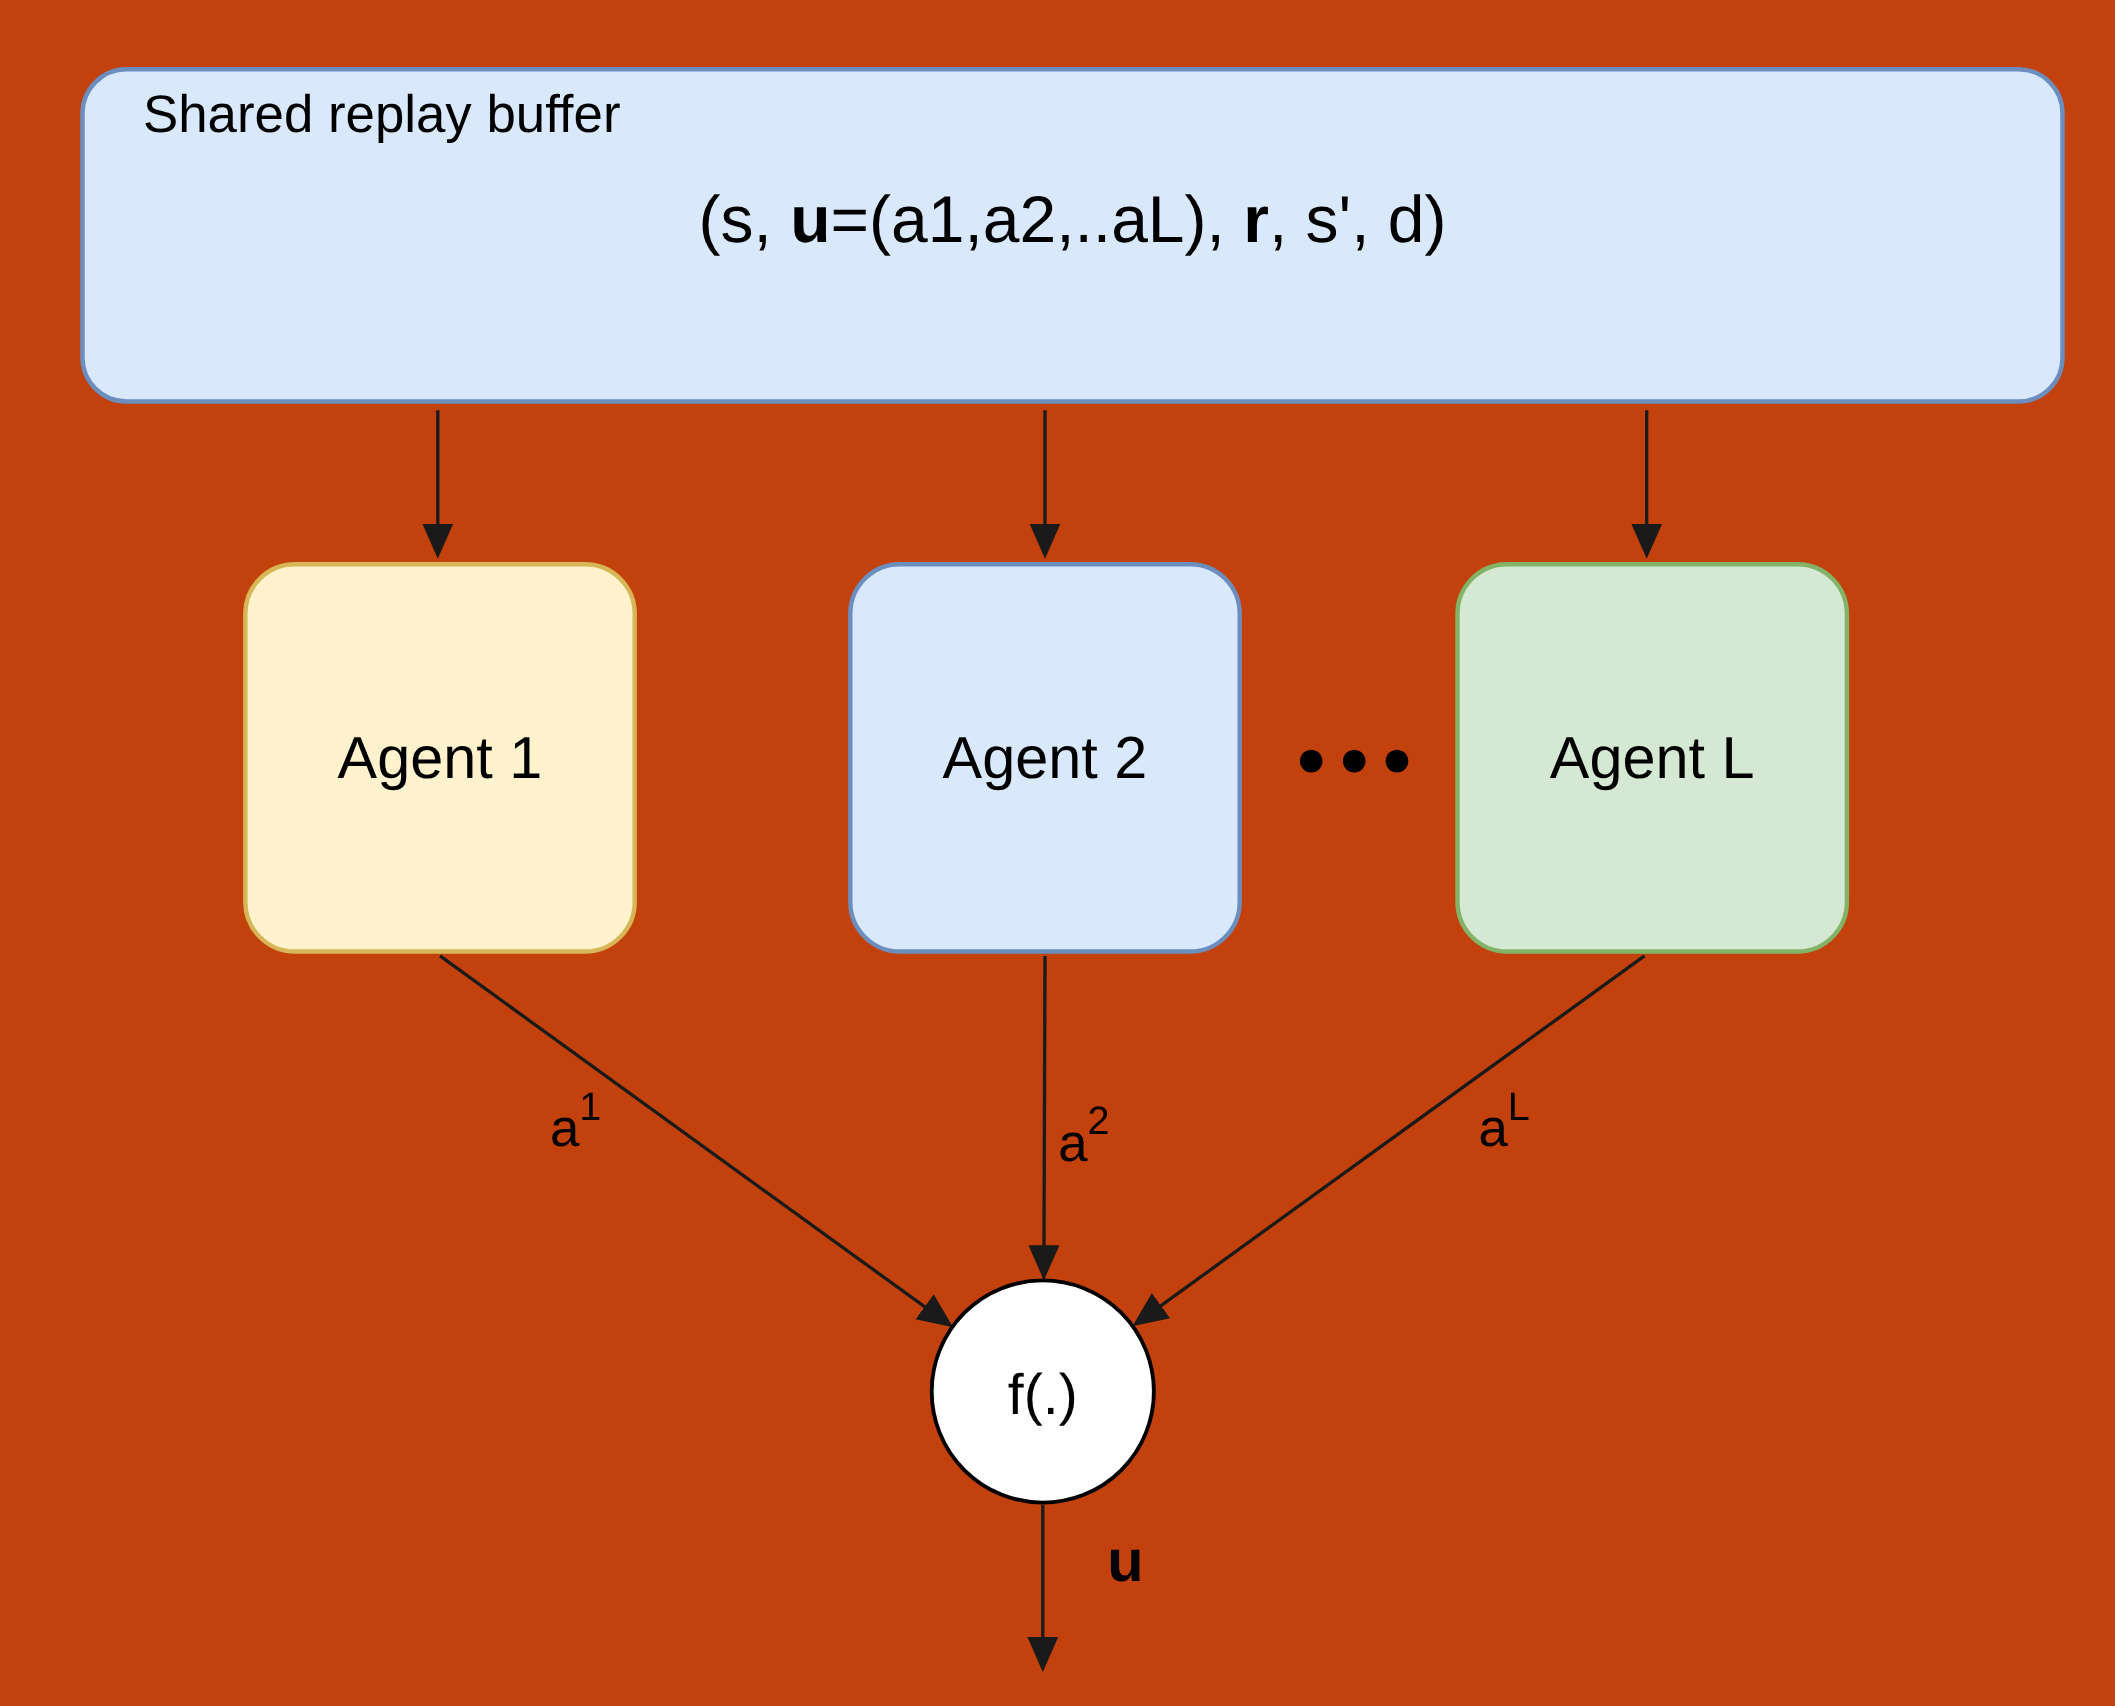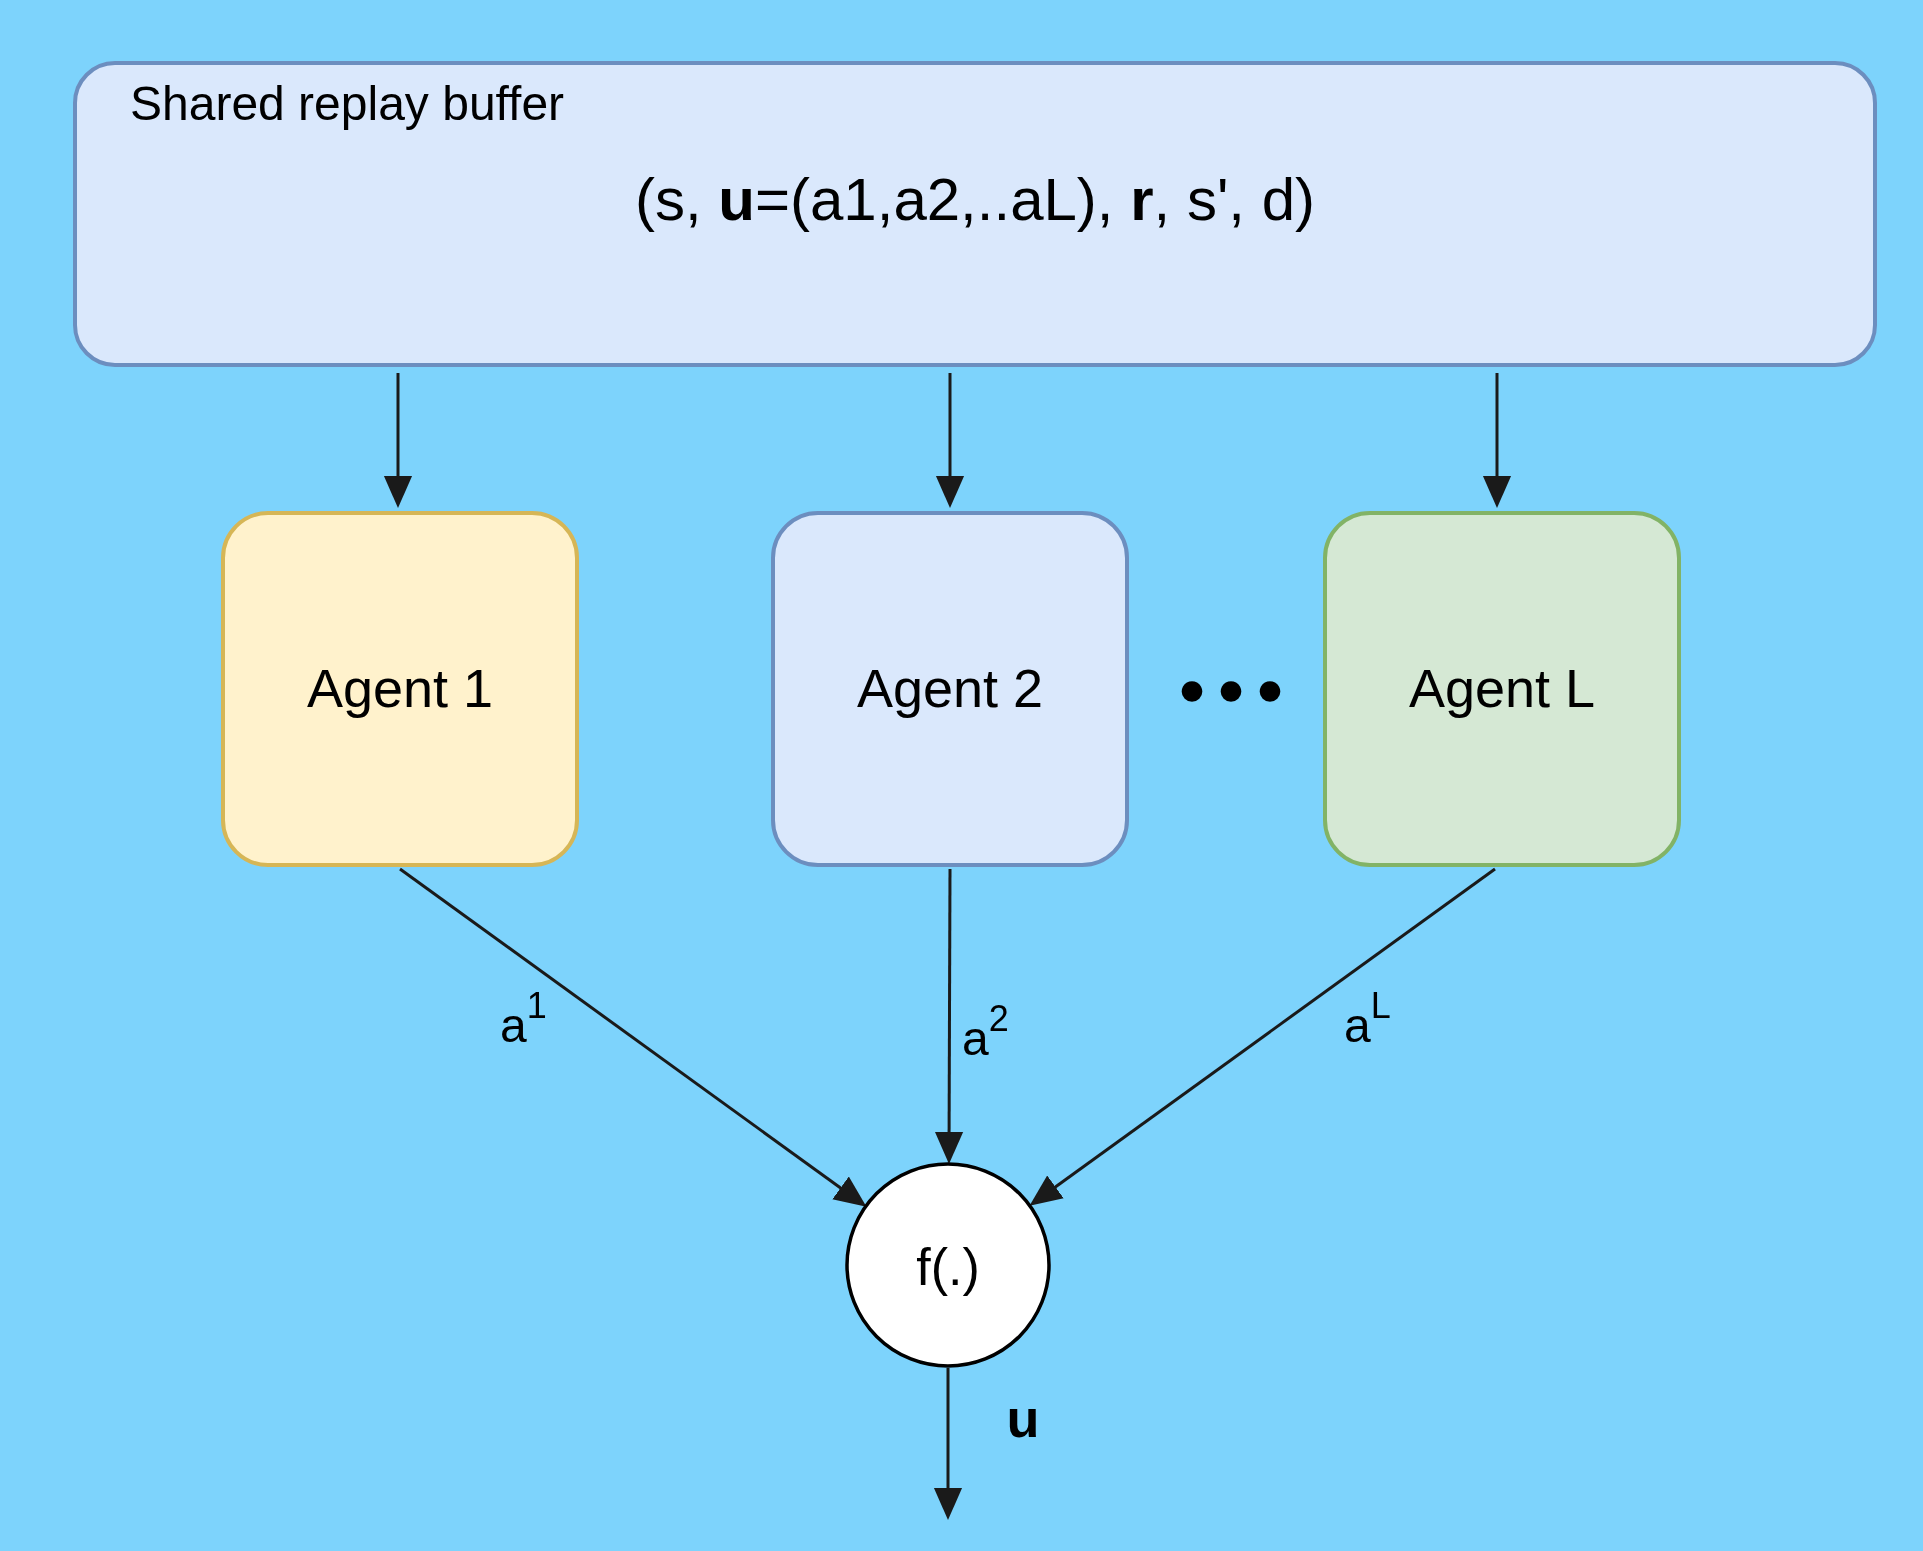--- a/index.html
+++ b/index.html
@@ -3,21 +3,21 @@
 <meta charset="utf-8">
 <style>
   html, body {
     margin: 0;
     padding: 0;
     background: #ffffff;
   }
   .canvas-wrap {
     width: 1923px;
     height: 1551px;
-    background: #7dd3fc;
+    background: #c2410c;
     overflow: hidden;
   }
   svg {
     display: block;
     font-family: "Liberation Sans", sans-serif;
   }
   text {
     fill: #000000;
     font-family: "Liberation Sans", sans-serif;
   }

